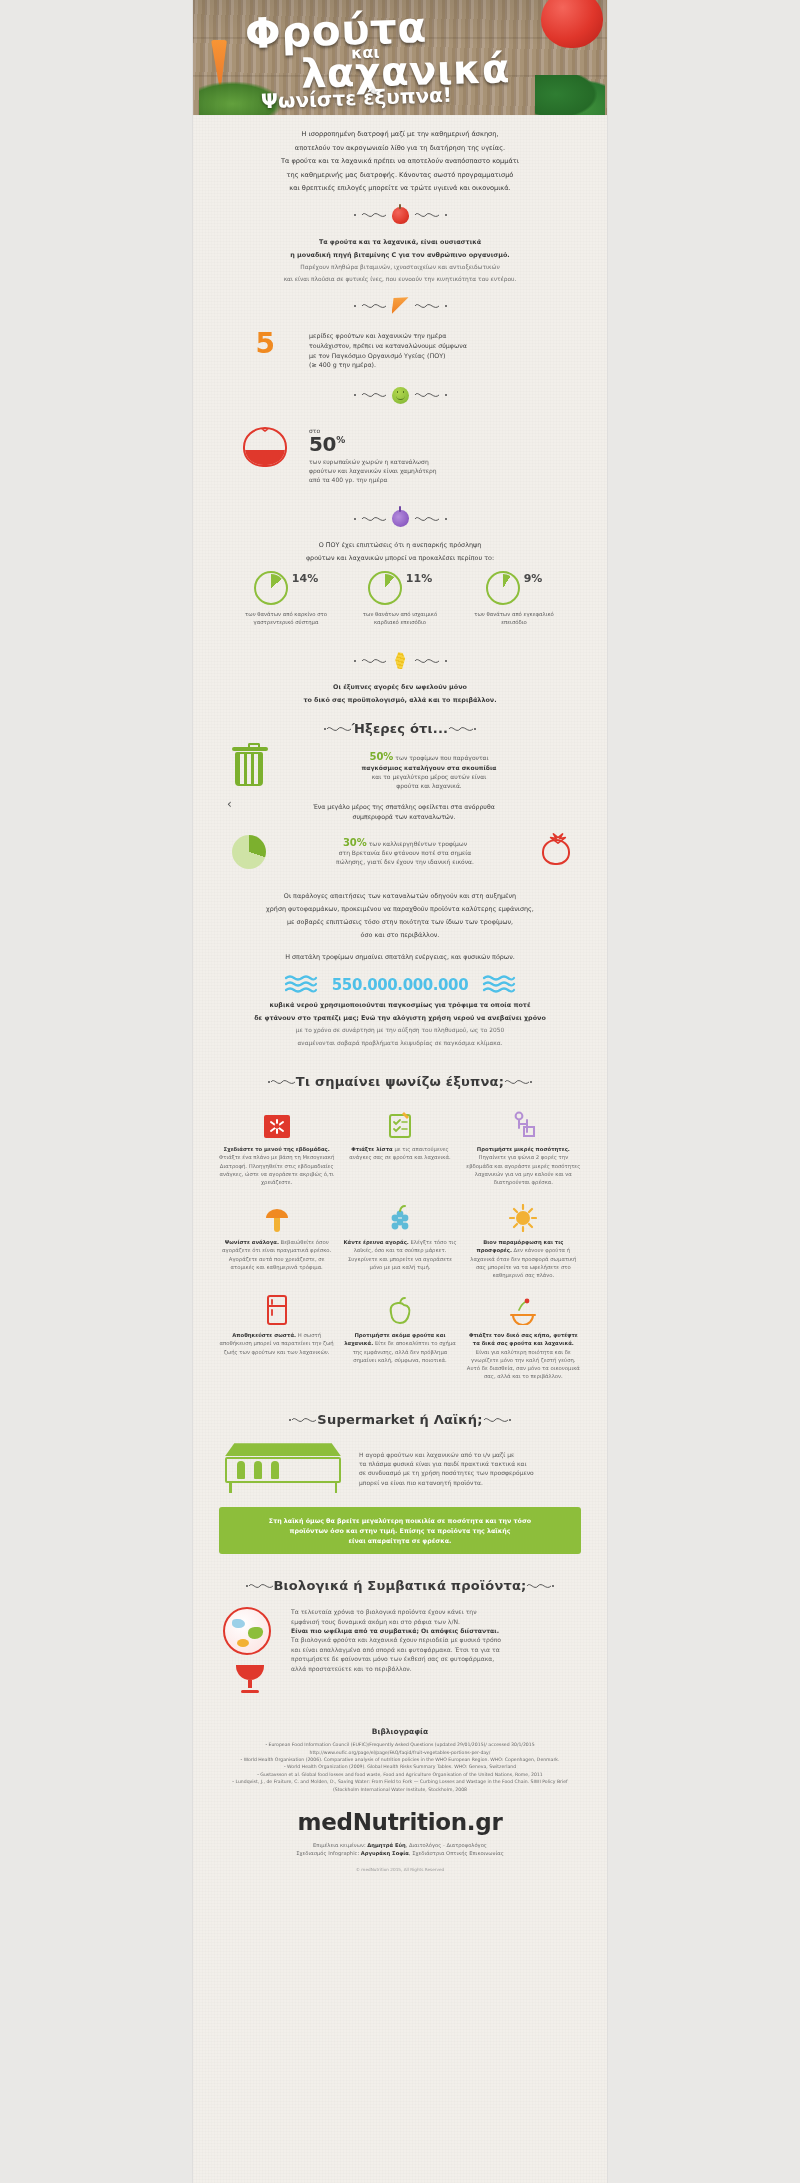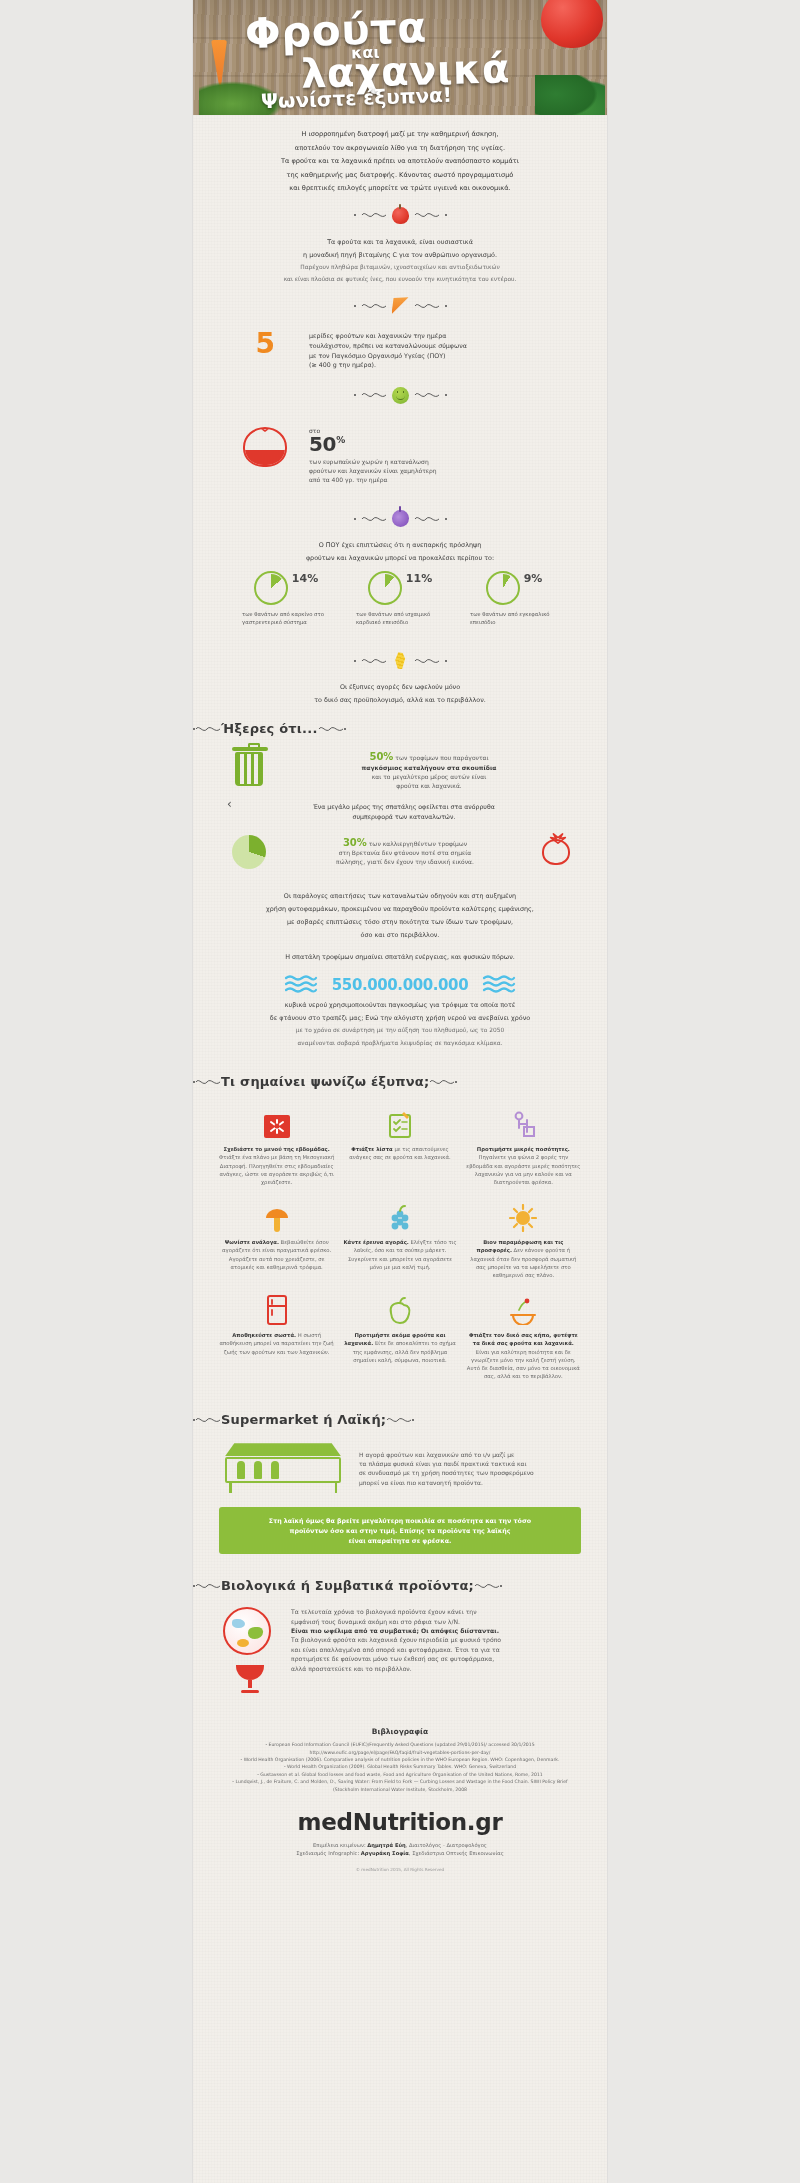--- a/index.html
+++ b/index.html
@@ -101,21 +101,21 @@
   .wrap { padding: 0 26px; }
   p.body {
     text-align: center;
     color: #3b3b3b;
     font-size: 6.4px;
     line-height: 10px;
     margin: 0 0 3px;
   }
   p.body.lead { font-size: 6.6px; line-height: 10.5px; color: #353535; }
   p.body.sub  { font-size: 5.9px; color: #6d6d6d; line-height: 9.4px; }
-  p.body.bold { font-weight: normal; }
+  p.body.bold { font-weight: bold; }
   .sect { margin-top: 14px; }
 
   
   .divider { display:flex; align-items:center; justify-content:center; gap:5px; margin: 13px 0 13px; }
   .squig { width: 26px; height: 10px; }
   .dot { width:2px; height:2px; border-radius:50%; background:#4a4a4a; }
   .div-ico { width: 17px; height: 17px; position: relative; }
 
   
   .ico-apple{
@@ -177,35 +177,35 @@
     background:#e0382c;
   }
   .tomato-leaf{
     position:absolute;left:50%;top:-9px;transform:translateX(-50%);
     width:22px;height:12px;z-index:2;
   }
   .map-outline{ width:48px; height:38px; position:relative; }
 
   
   .donuts{ display:flex; justify-content:center; gap: 26px; margin-top: 8px; }
-  .donut-cell{ width: 88px; }
+  .donut-cell{ width: 88px; text-align:center; }
   .donut-head{ display:flex; align-items:flex-start; justify-content:center; gap:4px; }
   .donut{
     width: 34px; height: 34px; border-radius:50%;
     border: 2.2px solid #8dbe3b; position: relative; background: transparent;
   }
   .donut .slice{
     position:absolute; inset: 1px; border-radius:50%;
   }
   .donut-pct{ font-size: 11px; font-weight: bold; color:#4a4a4a; padding-top:1px; }
   .donut-cap{ font-size: 5.3px; color:#5b5b5b; line-height: 8px; margin-top: 5px; }
 
   
   .heading {
-    display:flex; align-items:center; 
+    display:flex; align-items:center; justify-content:center; 
     margin: 16px 0 12px;
   }
   .heading h2 { font-size: 13px; color:#3a3a3a; font-weight: bold; letter-spacing:.2px; }
 
   
   .fact { display:flex; gap: 14px; align-items:flex-start; padding: 4px 34px; margin-bottom: 6px; }
   .fact .ic { flex: 0 0 44px; display:flex; justify-content:center; }
   .fact .tx { flex:1; font-size:6px; color:#5b5b5b; line-height: 9.2px; text-align:center; }
   .fact .tx .g { color:#7cb02e; font-weight:bold; font-size:10px; }
   .fact .tx .d { color:#3a3a3a; font-weight:bold; }

